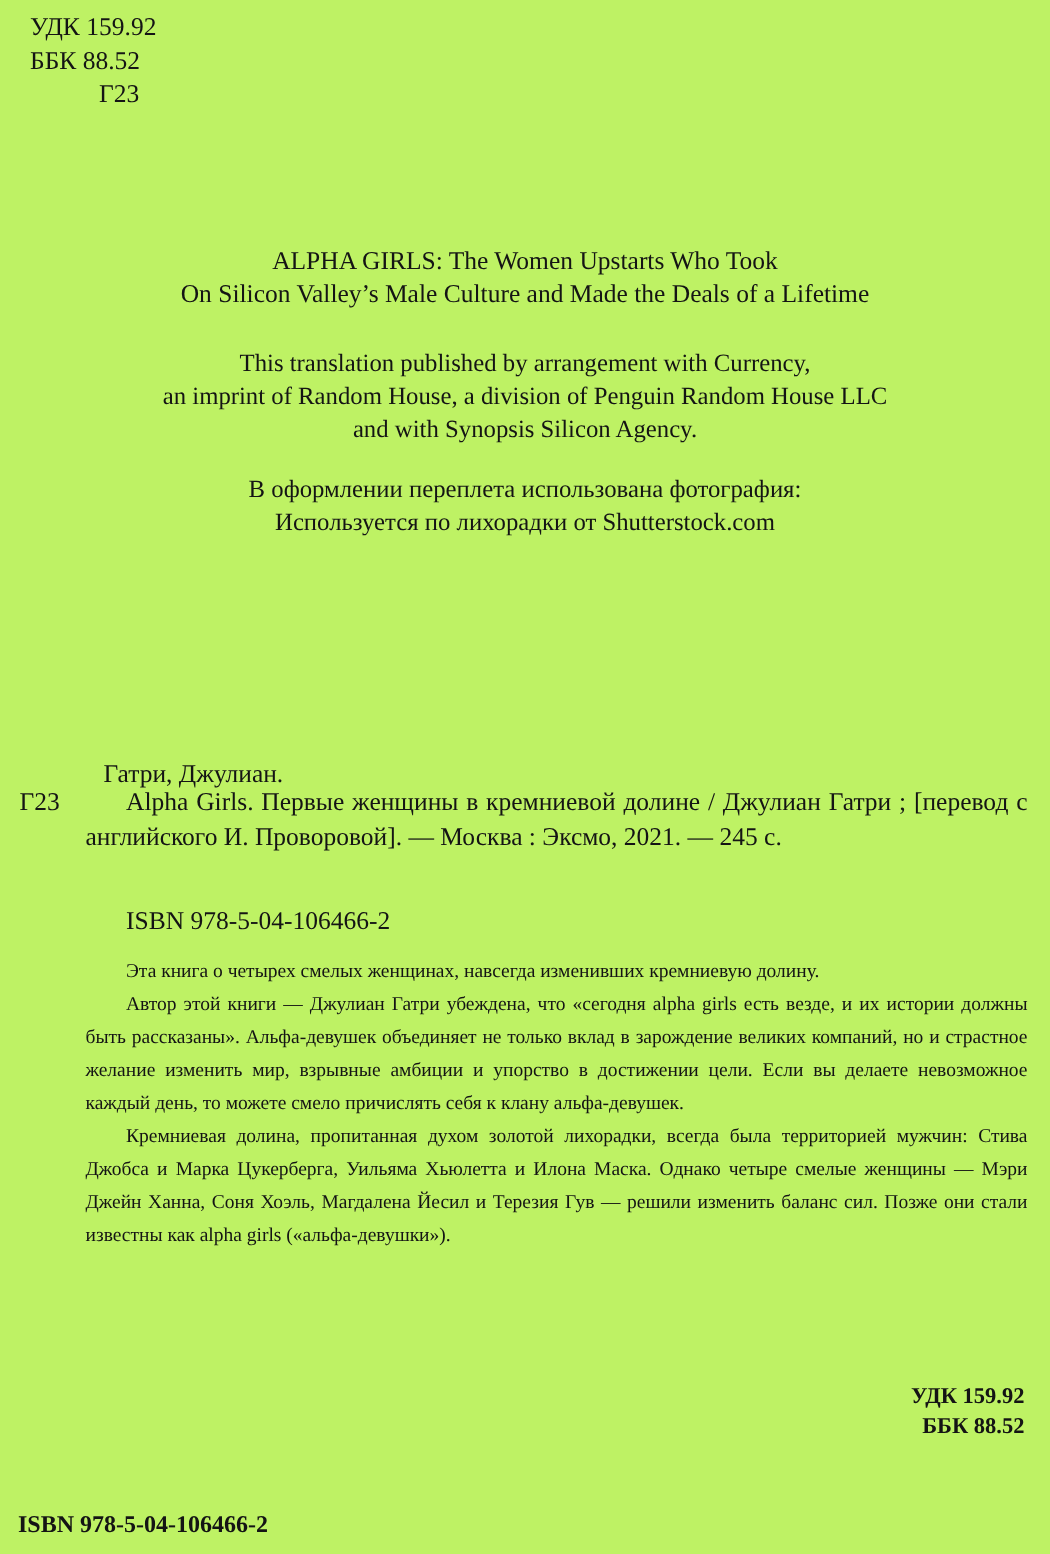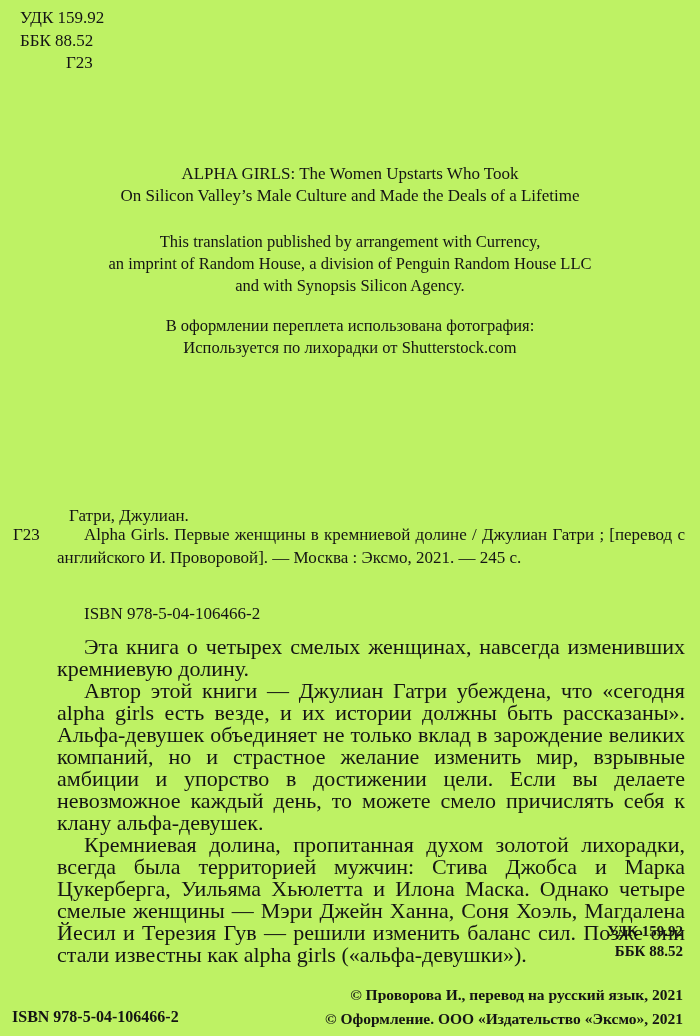--- a/index.html
+++ b/index.html
@@ -44,21 +44,21 @@
     text-indent: 0; text-align: left;
   }
   .catalog-isbn {
     position: absolute; top: 603px; left: 84px;
     font-size: 17px; line-height: 22px;
   }
 
   
   .annotation {
     position: absolute; top: 636px; left: 57px; width: 628px;
-    text-align: justify; font-size: 22px; line-height: 22px;
+    text-align: justify; font-size: 13px; line-height: 22px;
   }
   .annotation p { text-indent: 27px; hyphens: auto; }
 
   
   .bottom-codes {
     position: absolute; top: 922px; right: 17px;
     text-align: right; font-weight: bold;
     font-size: 15px; line-height: 19.5px;
   }
 
@@ -115,18 +115,14 @@
     <p>Кремниевая долина, пропитанная духом золотой лихорадки, всегда была территорией мужчин: Стива Джобса и Марка Цукерберга, Уильяма Хьюлетта и Илона Маска. Однако четыре смелые женщины — Мэри Джейн Ханна, Соня Хоэль, Магдалена Йесил и Терезия Гув — решили изменить баланс сил. Позже они стали известны как alpha girls («альфа-девушки»).</p>
   </div>
 
   <div class="bottom-codes">
     <div>УДК 159.92</div>
     <div>ББК 88.52</div>
   </div>
 
   <div class="footer-isbn">ISBN 978-5-04-106466-2</div>
 
-  <div class="footer-copyrights">
-    <div>© Проворова И., перевод на русский язык, 2021</div>
-    <div>© Оформление. ООО «Издательство «Эксмо», 2021</div>
-  </div>
 
 </div>
 
 </body></html>

